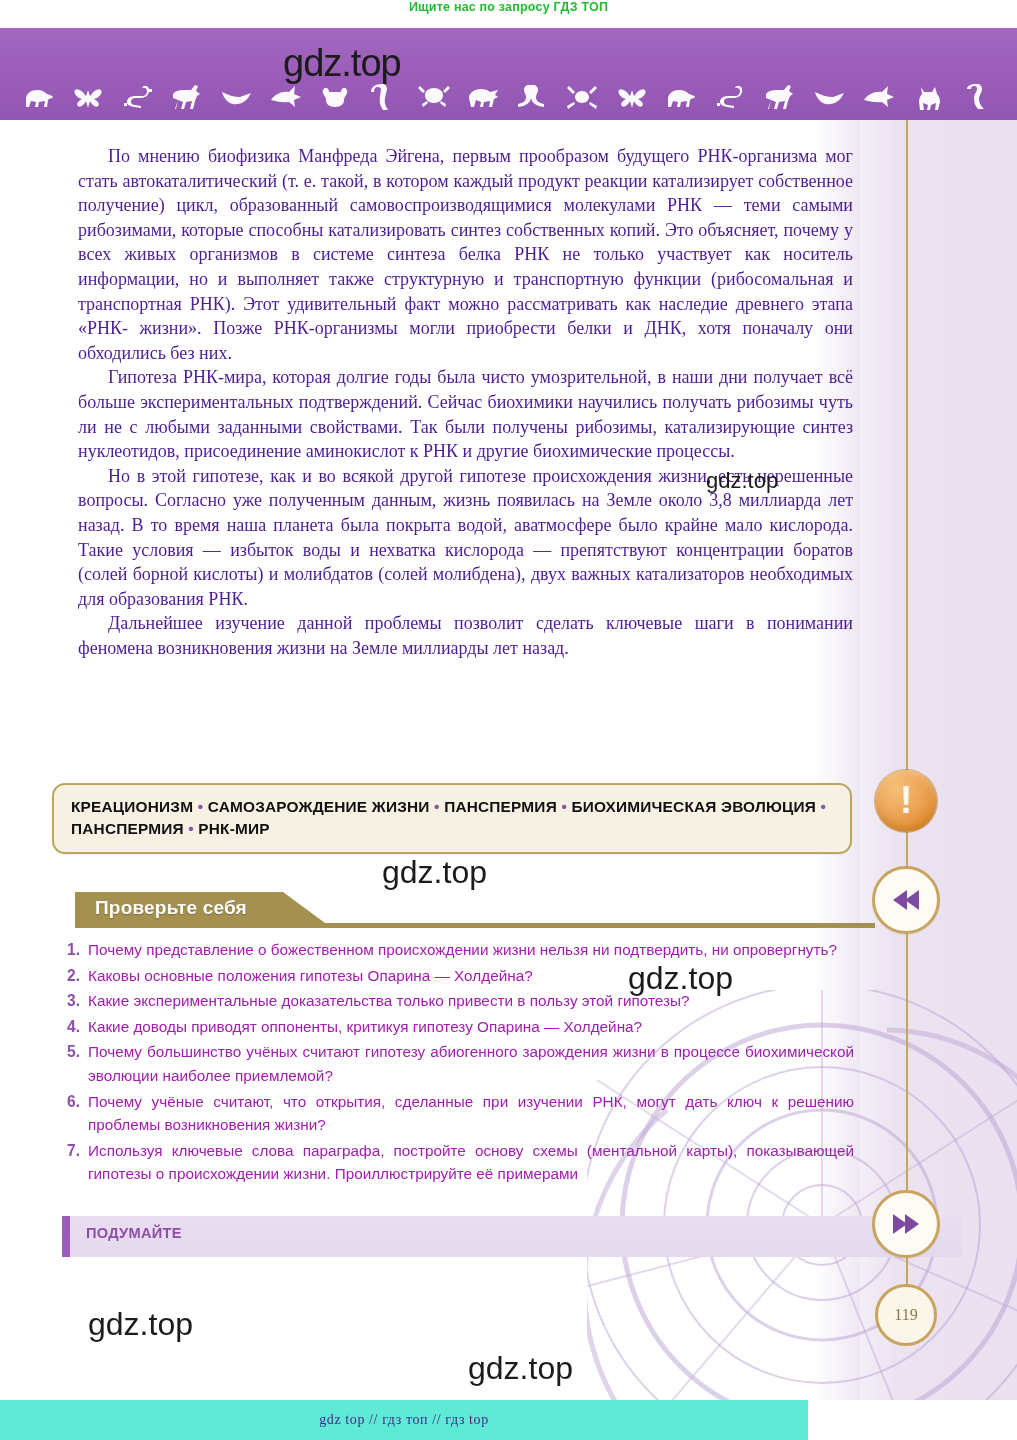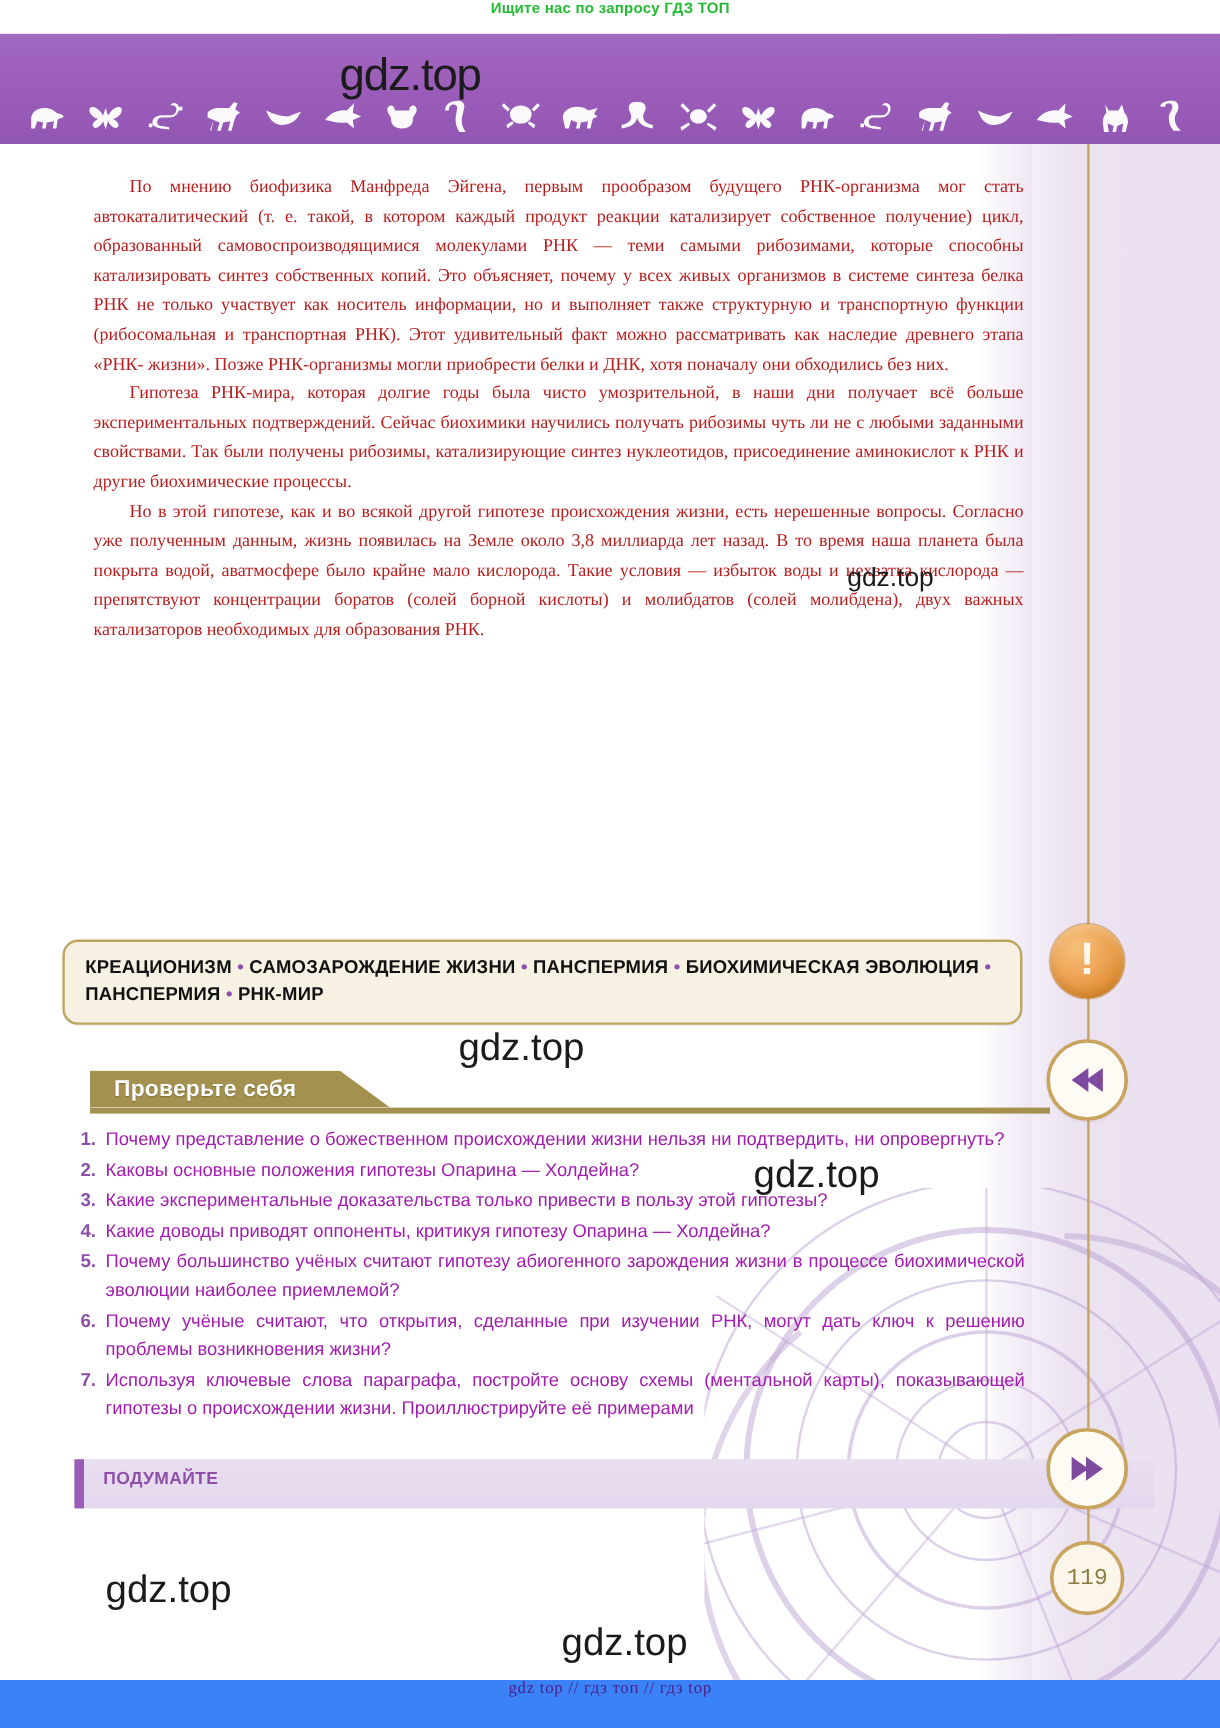--- a/index.html
+++ b/index.html
@@ -50,21 +50,21 @@
     padding:0 22px;box-sizing:border-box;
   }
   .animal{width:34px;height:30px;fill:#ffffff;opacity:.97;}
   
   .content{
     position:absolute;left:78px;top:116px;width:775px;
   }
   p.body{
     margin:0;
     font-family:"Liberation Serif", serif;
-    font-size:15px;line-height:24.6px;color:#b91c1c;
+    font-size:18px;line-height:24.6px;color:#4c1d95;
     text-align:justify;text-indent:30px;
     hyphens:none;
   }
   
   .keywords{
     position:absolute;left:52px;top:755px;width:800px;
     box-sizing:border-box;
     background:#f6f1e2;
     border:2px solid #bda45f;
     border-radius:13px;
@@ -148,27 +148,27 @@
     background:#fdfbf4;border:3px solid #c8a45e;
     display:flex;align-items:center;justify-content:center;
     box-shadow:0 1px 2px rgba(0,0,0,.07);
   }
   .badge-page{
     width:56px;height:56px;border-radius:50%;
     background:#fbf6e9;border:3px solid #c8a45e;
     display:flex;align-items:center;justify-content:center;
   }
   .badge-page span{
-    font-family:Liberation Mono, monospace;
-    font-size:19px;font-weight:400;color:#8d7b42;
+    font-family:Liberation Serif, serif;
+    font-size:16px;font-weight:400;color:#8d7b42;
   }
   
   .footer{
-    position:absolute;left:0;bottom:0;width:1017px;height:40px;
-    background:#3b82f6;display:flex;justify-content:center;
+    position:absolute;left:0;bottom:0;width:808px;height:40px;
+    background:#5eead4;display:flex;align-items:center;justify-content:center;
   }
   .footer-text{
     font-family:"Liberation Serif", serif;
     font-size:14px;color:#4b1f8a;letter-spacing:.6px;
   }
   
   .wm{
     position:absolute;font-family:"Liberation Sans", sans-serif;
     color:#1b1b1b;pointer-events:none;user-select:none;
   }
@@ -277,20 +277,21 @@
       <svg class="animal" viewBox="0 0 34 30">
           <path d="M16 2c3 0 5 2 5 5 0 4-3 6-3 10 0 4 2 7 5 10h-6c-3-3-4-7-4-11 0-4 3-6 3-9 0-2-1-3-3-3-2 0-3 1-3 3h-4c0-3 3-5 10-5z"></path>
         </svg>
     </div>
   </div>
 
   <div class="content">
     <p class="body">По мнению биофизика Манфреда Эйгена, первым прообразом будущего РНК-организма мог стать автокаталитический (т. е. такой, в котором каждый продукт реакции катализирует собственное получение) цикл, образованный самовоспроизводящимися молекулами РНК — теми самыми рибозимами, которые способны катализировать синтез собственных копий. Это объясняет, почему у всех живых организмов в системе синтеза белка РНК не только участвует как носитель информации, но и выполняет также структурную и транспортную функции (рибосомальная и транспортная РНК). Этот удивительный факт можно рассматривать как наследие древнего этапа «РНК- жизни». Позже РНК-организмы могли приобрести белки и ДНК, хотя поначалу они обходились без них.</p>
     <p class="body">Гипотеза РНК-мира, которая долгие годы была чисто умозрительной, в наши дни получает всё больше экспериментальных подтверждений. Сейчас биохимики научились получать рибозимы чуть ли не с любыми заданными свойствами. Так были получены рибозимы, катализирующие синтез нуклеотидов, присоединение аминокислот к РНК и другие биохимические процессы.</p>
     <p class="body">Но в этой гипотезе, как и во всякой другой гипотезе происхождения жизни, есть нерешенные вопросы. Согласно уже полученным данным, жизнь появилась на Земле около 3,8 миллиарда лет назад. В то время наша планета была покрыта водой, аватмосфере было крайне мало кислорода. Такие условия — избыток воды и нехватка кислорода — препятствуют концентрации боратов (солей борной кислоты) и молибдатов (солей молибдена), двух важных катализаторов необходимых для образования РНК.</p>
+    <p class="body">Дальнейшее изучение данной проблемы позволит сделать ключевые шаги в понимании феномена возникновения жизни на Земле миллиарды лет назад.</p>
   </div>
 
   <div class="keywords">
     <div class="keywords-text">
       <span>КРЕАЦИОНИЗМ</span>
       <span class="kw-dot">•</span>
       <span>САМОЗАРОЖДЕНИЕ ЖИЗНИ</span>
       <span class="kw-dot">•</span>
       <span>ПАНСПЕРМИЯ</span>
       <span class="kw-dot">•</span>

